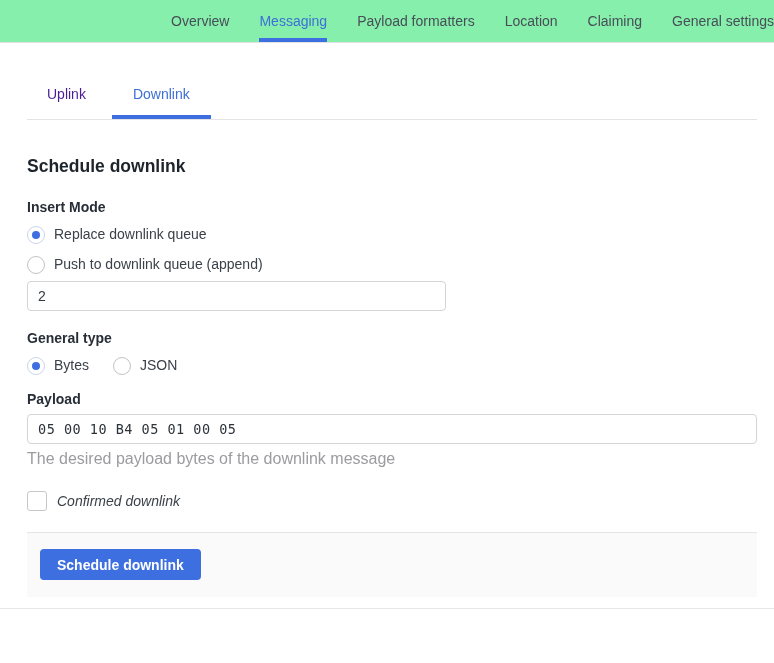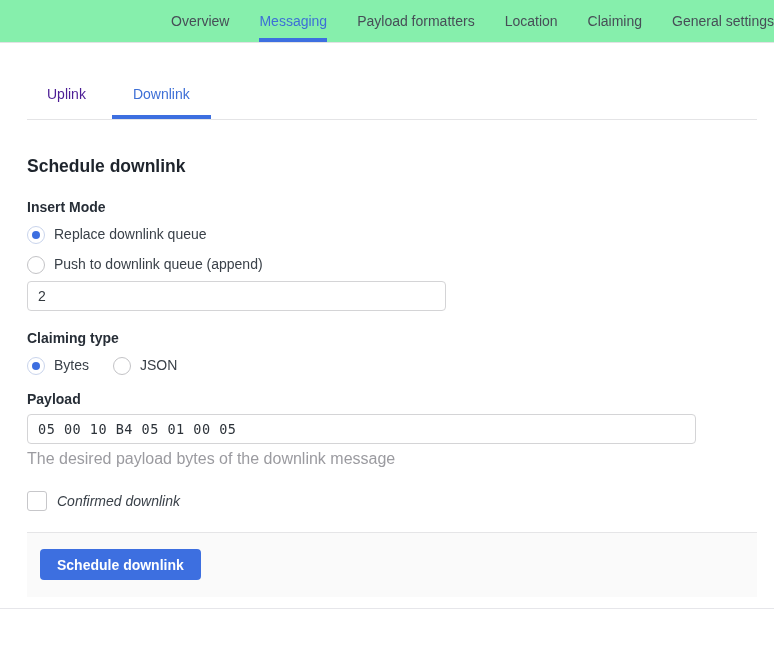--- a/index.html
+++ b/index.html
@@ -40,21 +40,21 @@
     background: #fff; flex: 0 0 18px; position: relative; }
   .radio.selected { border-color: #c9d4ec; }
   .radio.selected::after { content: ""; position: absolute; left: 4px; top: 4px;
     width: 8px; height: 8px; border-radius: 50%; background: #3d6fe0; }
   .radio-label { font-size: 14px; color: #3a4149; }
 
   .text-input { display: block; margin-top: 7px; height: 30px; width: 419px;
     border: 1px solid #d4d4d6; border-radius: 4px; padding: 0 10px; font-size: 14px;
     color: #33393f; background: #fff; outline: none;
     font-family: "Liberation Sans", sans-serif; }
-  .text-input.full { width: 669px; font-family: "DejaVu Sans Mono", monospace;
+  .text-input.full { width: 730px; font-family: "DejaVu Sans Mono", monospace;
     font-size: 13.5px; letter-spacing: 0.5px; color: #2d333a; }
 
   .help-text { margin-top: 6px; font-size: 16px; color: #9b9ba0; }
 
   .checkbox-row { margin-top: 23px; display: flex; align-items: center; gap: 10px; cursor: pointer; font-style: italic; }
   .checkbox { width: 20px; height: 20px; border: 1px solid #c7c7ca; border-radius: 3px;
     background: #fff; flex: 0 0 20px; }
   .checkbox-label { font-size: 14px; color: #3a4149; }
 
   .form-footer { margin-top: 21px; background: #fafafa; border-top: 1px solid #e5e5e7;
@@ -94,21 +94,21 @@
       <span class="radio-label">Replace downlink queue</span>
     </div>
     <div class="radio-row">
       <span class="radio"></span>
       <span class="radio-label">Push to downlink queue (append)</span>
     </div>
   </div>
 
   <input class="text-input" type="text" value="2" style="">
 
-  <div class="field-label lbl-ptype">Claiming type</div>
+  <div class="field-label lbl-ptype">General type</div>
   <div class="radio-inline">
     <div class="radio-row">
       <span class="radio selected"></span>
       <span class="radio-label">Bytes</span>
     </div>
     <div class="radio-row">
       <span class="radio"></span>
       <span class="radio-label">JSON</span>
     </div>
   </div>

